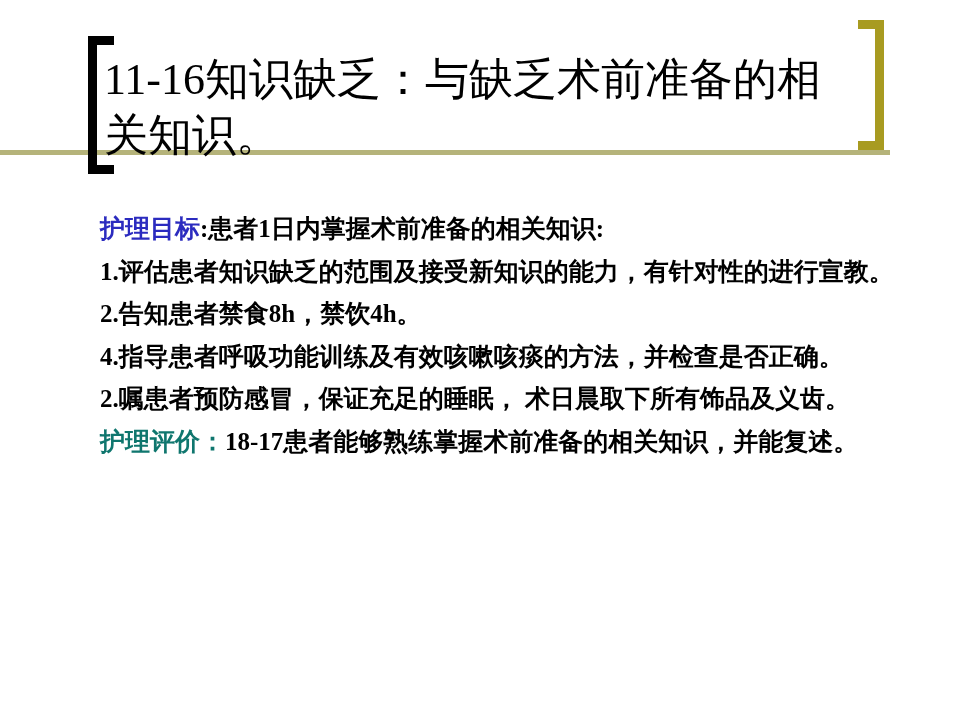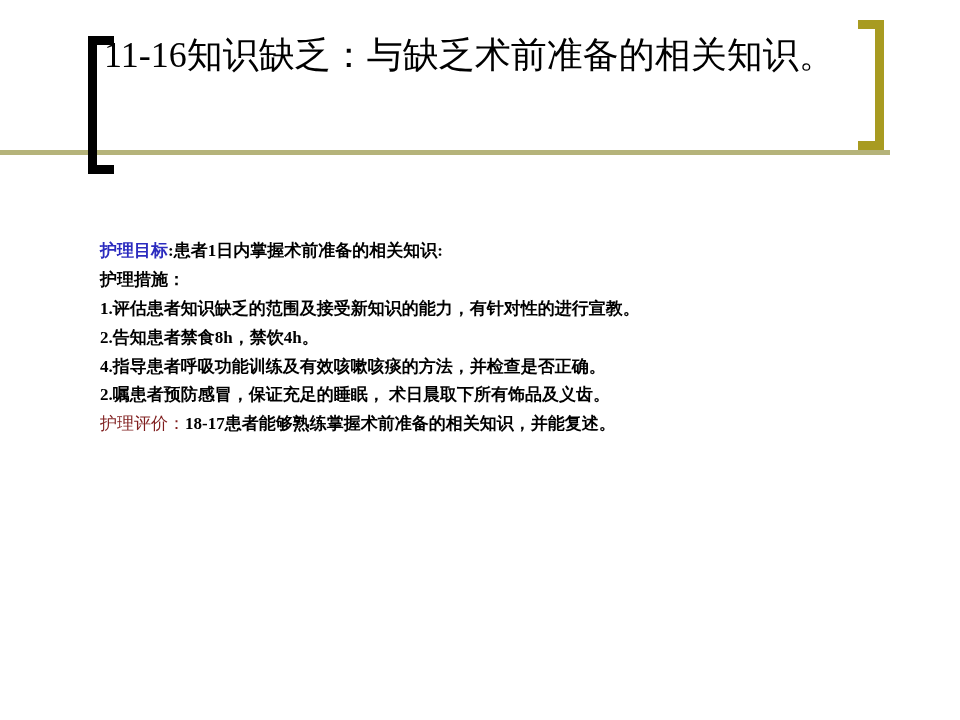--- a/index.html
+++ b/index.html
@@ -56,84 +56,80 @@
     width: 26px;
     height: 130px;
     border-right: 9px solid #a89b21;
     border-top: 9px solid #a89b21;
     border-bottom: 9px solid #a89b21;
     box-sizing: border-box;
   }
   .slide-title {
     position: absolute;
     left: 104px;
-    top: 32px;
+    top: 52px;
     width: 760px;
-    font-size: 36px;
+    font-size: 44px;
     line-height: 1.28;
     color: #000000;
     font-family: "Liberation Serif", "DejaVu Serif", serif;
     letter-spacing: 0px;
   }
 
   
   .body-area {
     position: absolute;
     left: 100px;
     top: 208px;
     width: 820px;
-    font-size: 17px;
+    font-size: 25px;
     line-height: 1.70;
     color: #000000;
-    margin-top: 29px;
   }
   .line {
     white-space: normal;
   }
   .line.indent-hang {
     padding-left: 22px;
     text-indent: -22px;
   }
   .line.wrap-indent {
     padding-left: 56px;
     text-indent: -34px;
   }
   .bold {
     font-weight: bold;
   }
   .label-goal {
     color: #2b2bbf;
     font-weight: bold;
   }
   .label-eval {
-    color: #7f1d1d;
-    font-weight: normal;
+    color: #0f766e;
+    font-weight: bold;
   }
 </style>
 </head>
 <body>
 
 <div class="slide">
 
   <div class="title-area">
     <div class="title-rule"></div>
     <div class="bracket-left"></div>
     <div class="bracket-right"></div>
     <div class="slide-title">11-16知识缺乏：与缺乏术前准备的相关知识。</div>
   </div>
 
   <div class="body-area">
 
     <div class="line">
       <span class="label-goal">护理目标</span><span class="bold">:患者1日内掌握术前准备的相关知识:</span>
     </div>
 
-    <div class="line">
-      <span class="bold">护理措施：</span>
-    </div>
 
     <div class="line indent-hang bold">1.评估患者知识缺乏的范围及接受新知识的能力，有针对性的进行宣教。</div>
     <div class="line indent-hang bold">2.告知患者禁食8h，禁饮4h。</div>
     <div class="line indent-hang bold">4.指导患者呼吸功能训练及有效咳嗽咳痰的方法，并检查是否正确。</div>
     <div class="line indent-hang bold">2.嘱患者预防感冒，保证充足的睡眠， 术日晨取下所有饰品及义齿。</div>
 
     <div class="line">
       <span class="label-eval">护理评价：</span><span class="bold">18-17患者能够熟练掌握术前准备的相关知识，并能复述。</span>
     </div>
 

